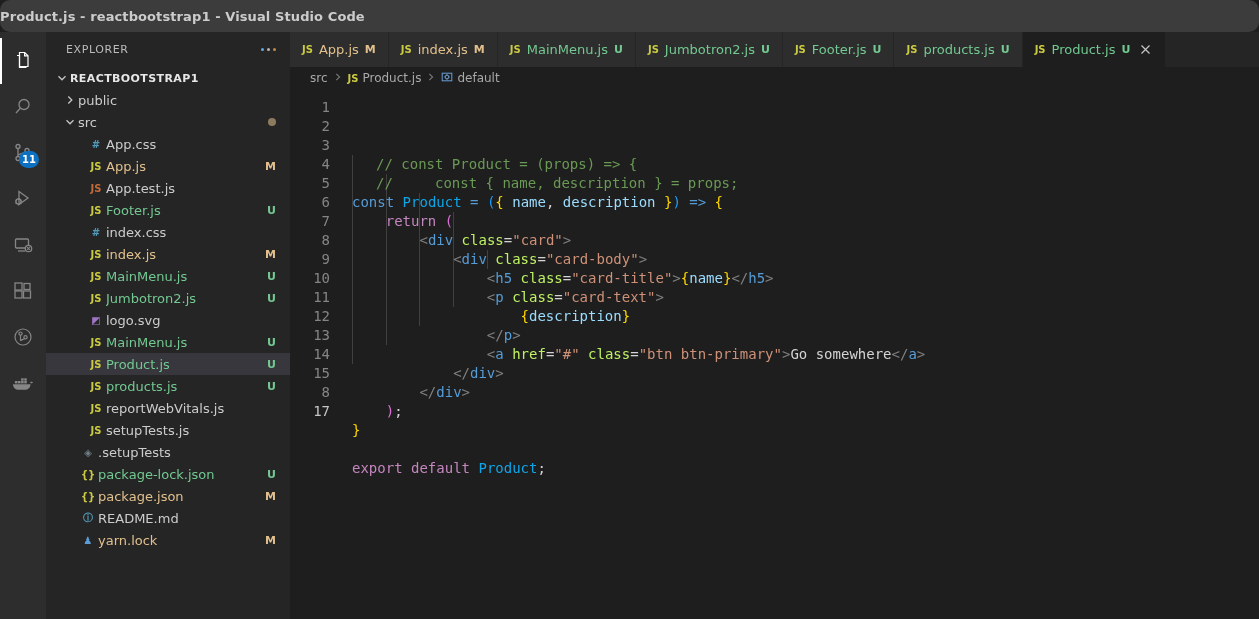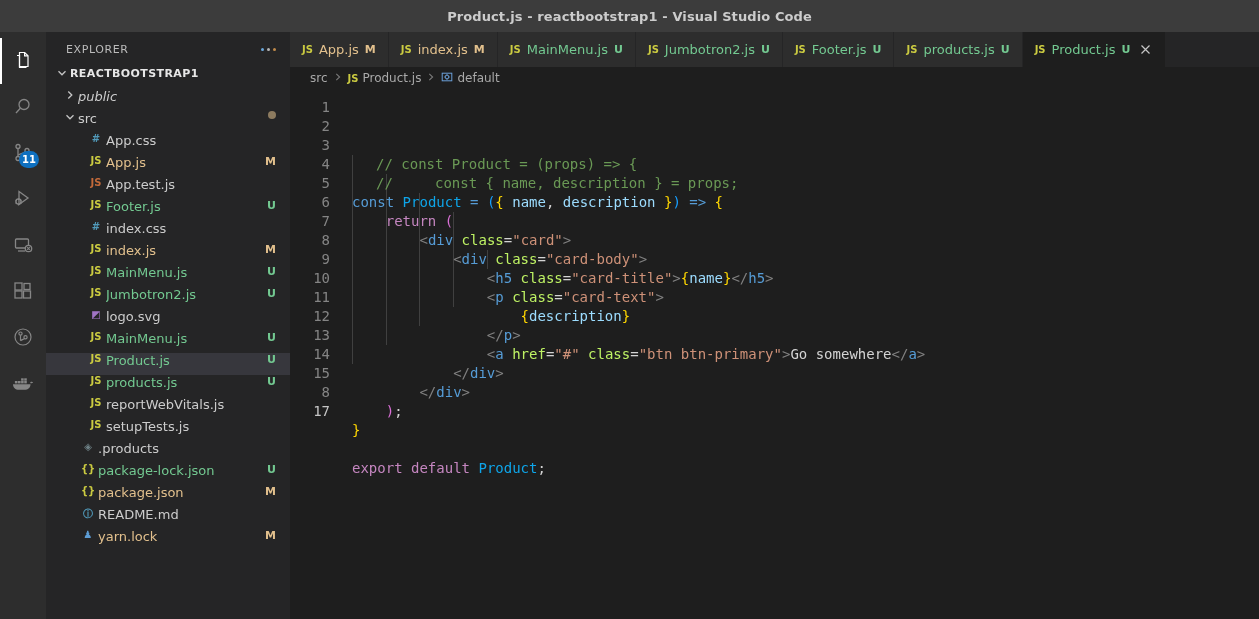--- a/index.html
+++ b/index.html
@@ -11,24 +11,25 @@
     font-size: 13px;
     color: #cccccc;
     -webkit-font-smoothing: antialiased;
   }
   .app { position: relative; width: 1259px; height: 619px; display: flex; flex-direction: column; }
 
   
   .titlebar {
     height: 32px; flex: 0 0 32px;
     background: #3c3c3c;
-    display: flex; align-items: center; justify-content: center;
+    display: flex; align-items: center; 
     color: #cccccc;
     font-size: 13px;
     font-weight: bold;
+    border-radius: 10px;
   }
   .titlebar .title { letter-spacing: 0.1px; }
 
   
   .menubar {
     height: 28px; flex: 0 0 28px;
     background: #e8e6e3;
     display: flex; align-items: center;
     padding-left: 8px;
     gap: 0px;
@@ -100,21 +101,21 @@
   }
   .dot3 { display: flex; gap: 3px; align-items: center; }
   .dot3 i { width: 3px; height: 3px; border-radius: 50%; display: block; }
   .dot3 i:nth-child(1) { background: #6aa6d9; }
   .dot3 i:nth-child(2) { background: #b5b5b5; }
   .dot3 i:nth-child(3) { background: #c08a4a; }
 
   .tree { flex: 1 1 auto; overflow: hidden; padding-top: 0px; }
   .row {
     height: 22px;
-    display: flex; align-items: flex-start;
+    display: flex; align-items: center;
     padding-right: 14px;
     font-size: 13px;
     cursor: pointer;
     white-space: nowrap;
     position: relative;
   }
   .row.selected { background: #37373d; }
   .row .twisty {
     width: 16px; flex: 0 0 16px;
     display: flex; align-items: center; justify-content: center;
@@ -352,21 +353,21 @@
       </div>
       <div class="tree" id="tree">
           <div class="row root" style="padding-left: 8px;">
             <span class="twisty">
               <svg width="12" height="12" viewBox="0 0 12 12" fill="none" stroke="#c5c5c5" stroke-width="1.3">
                 <path d="M2.5 4.3L6 7.8l3.5-3.5"></path>
               </svg>
             </span>
             <span class="label ">REACTBOOTSTRAP1</span>
           </div>
-          <div class="row" style="padding-left: 16px; font-style: italic;">
+          <div class="row" style="padding-left: 16px;">
             <span class="twisty">
               <svg width="12" height="12" viewBox="0 0 12 12" fill="none" stroke="#c5c5c5" stroke-width="1.3">
                 <path d="M4.3 2.5L7.8 6l-3.5 3.5"></path>
               </svg>
             </span>
             <span class="label c-default">public</span>
           </div>
           <div class="row" style="padding-left: 16px;">
             <span class="twisty">
               <svg width="12" height="12" viewBox="0 0 12 12" fill="none" stroke="#c5c5c5" stroke-width="1.3">
@@ -450,21 +451,21 @@
             <span class="label c-default">reportWebVitals.js</span>
           </div>
           <div class="row" style="padding-left: 24px;">
             <span class="twisty"></span>
             <span class="ficon ic-js">JS</span>
             <span class="label c-default">setupTests.js</span>
           </div>
           <div class="row" style="padding-left: 16px;">
             <span class="twisty"></span>
             <span class="ficon ic-git">◈</span>
-            <span class="label c-default">.products</span>
+            <span class="label c-default">.setupTests</span>
           </div>
           <div class="row" style="padding-left: 16px;">
             <span class="twisty"></span>
             <span class="ficon ic-json">{}</span>
             <span class="label c-untracked">package-lock.json</span>
             <span class="badge c-untracked">U</span>
           </div>
           <div class="row" style="padding-left: 16px;">
             <span class="twisty"></span>
             <span class="ficon ic-json">{}</span>

